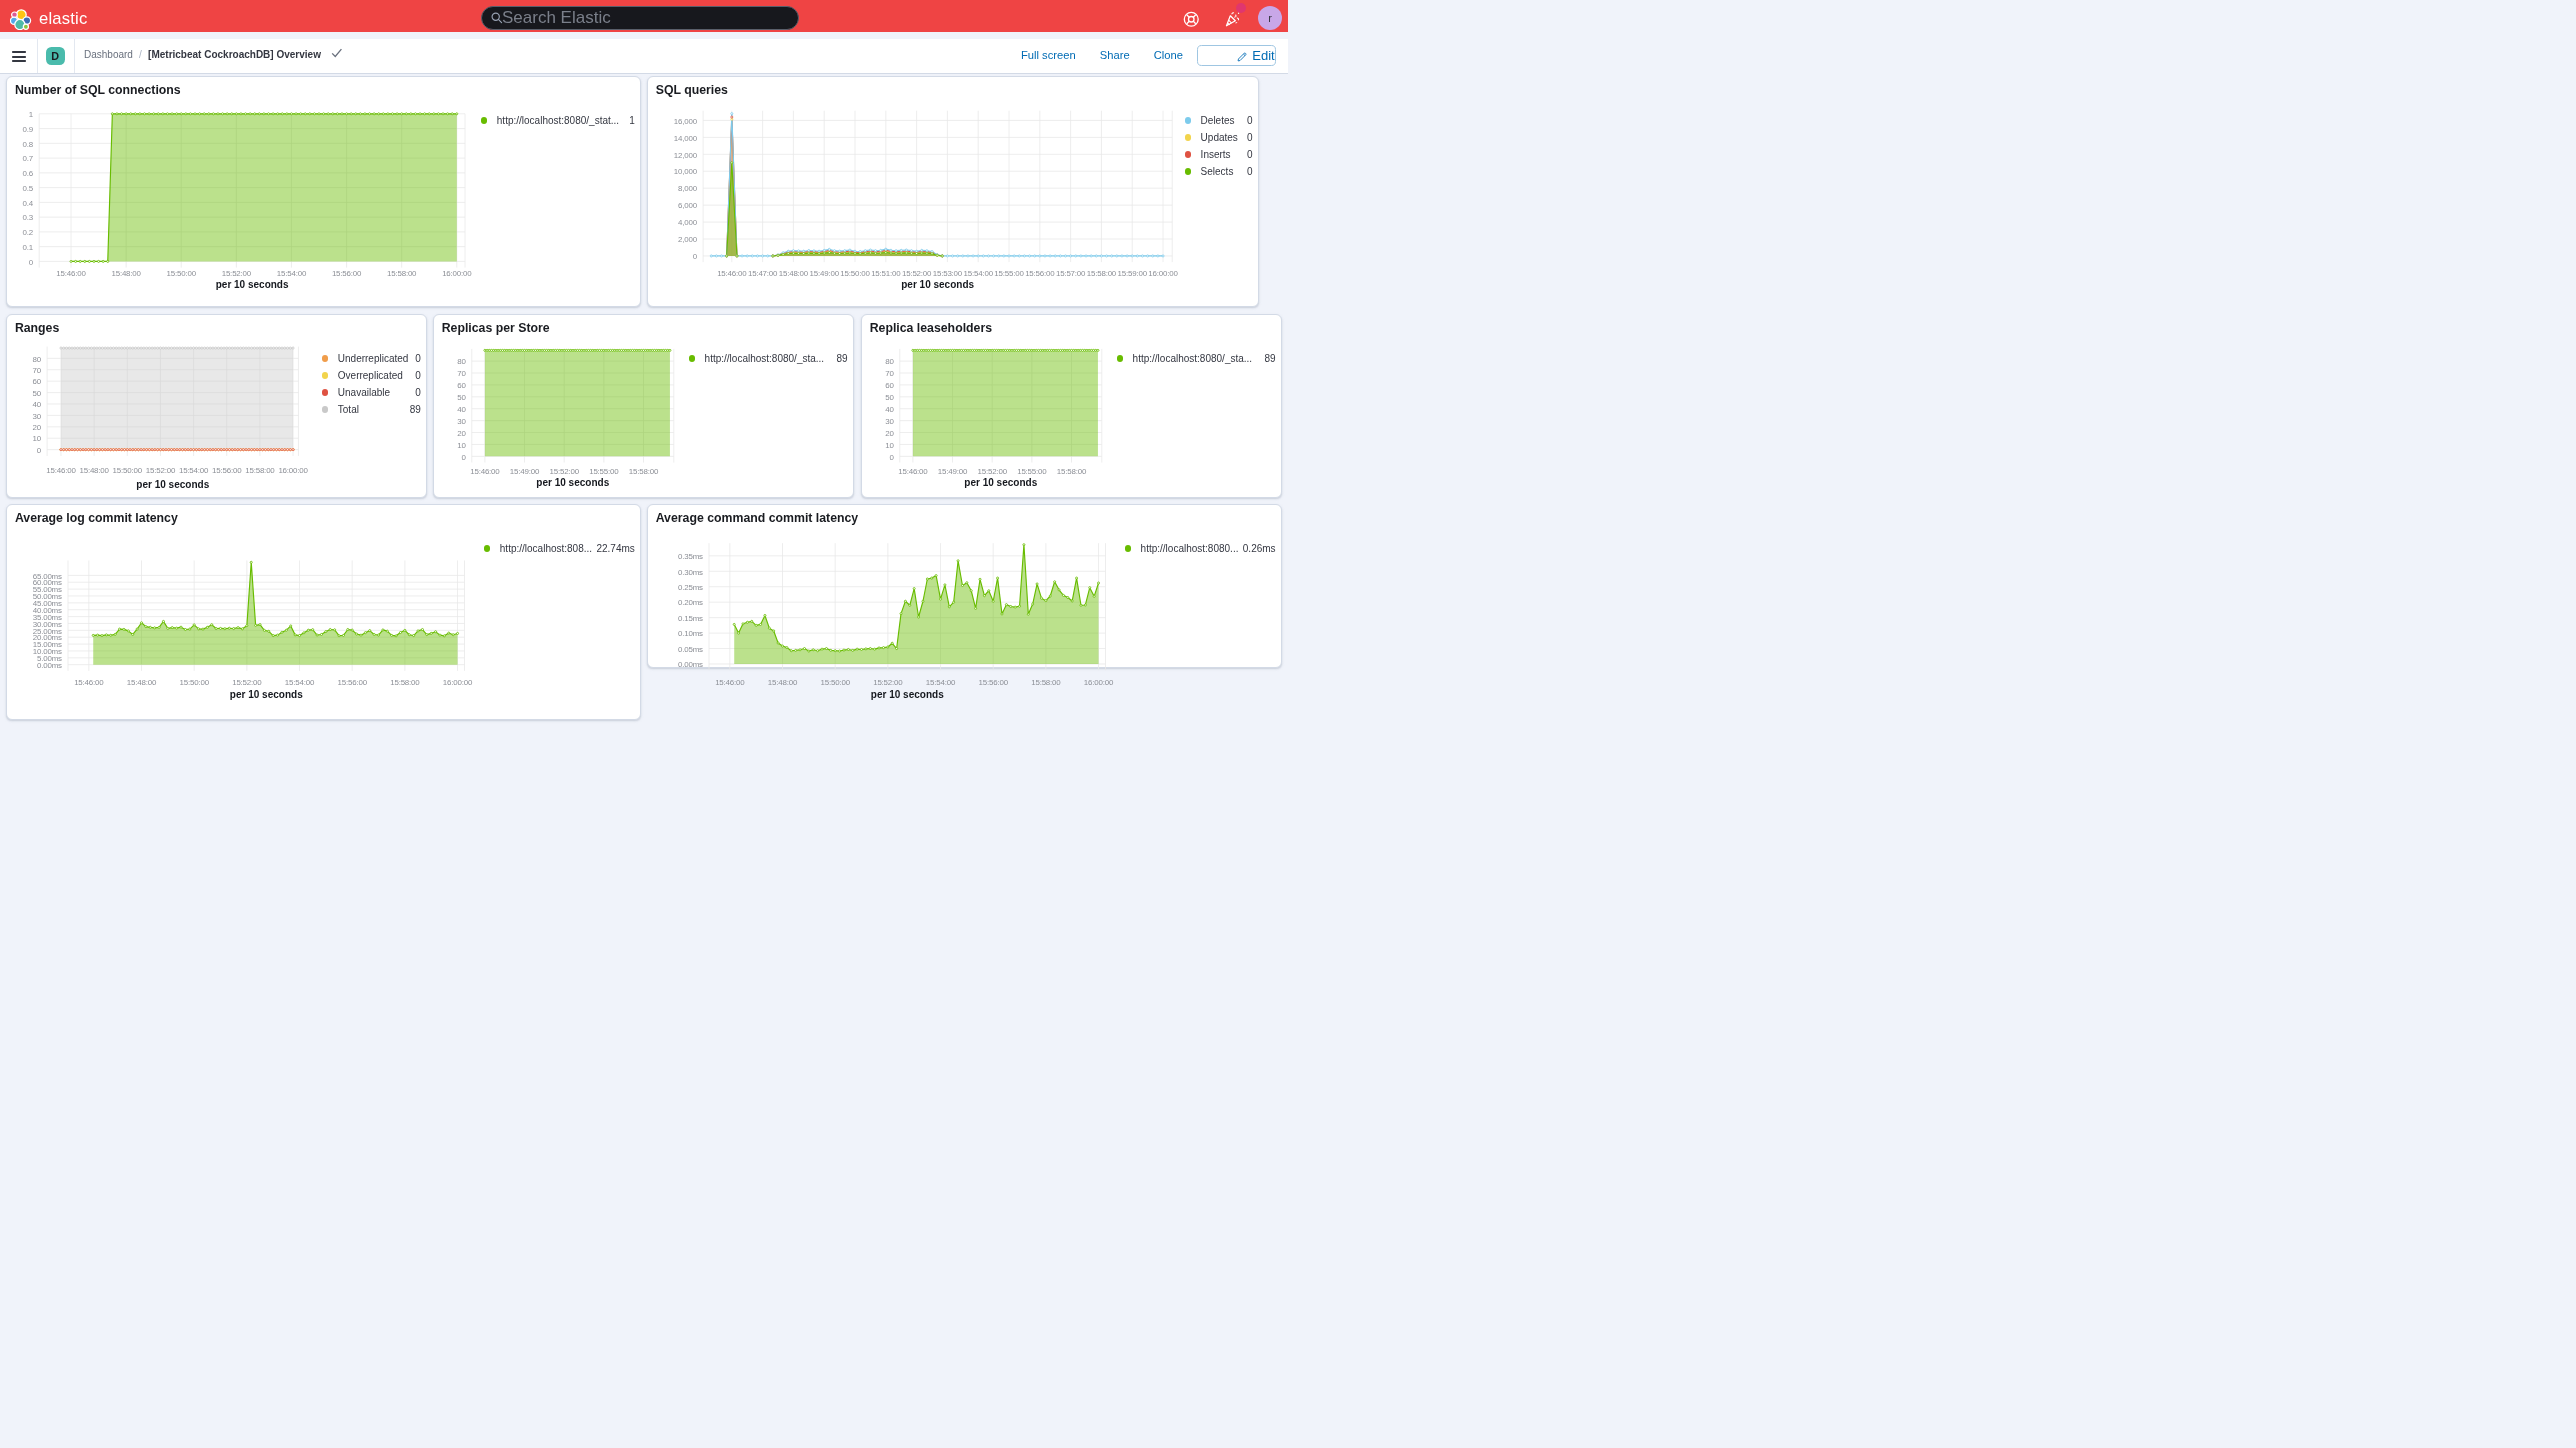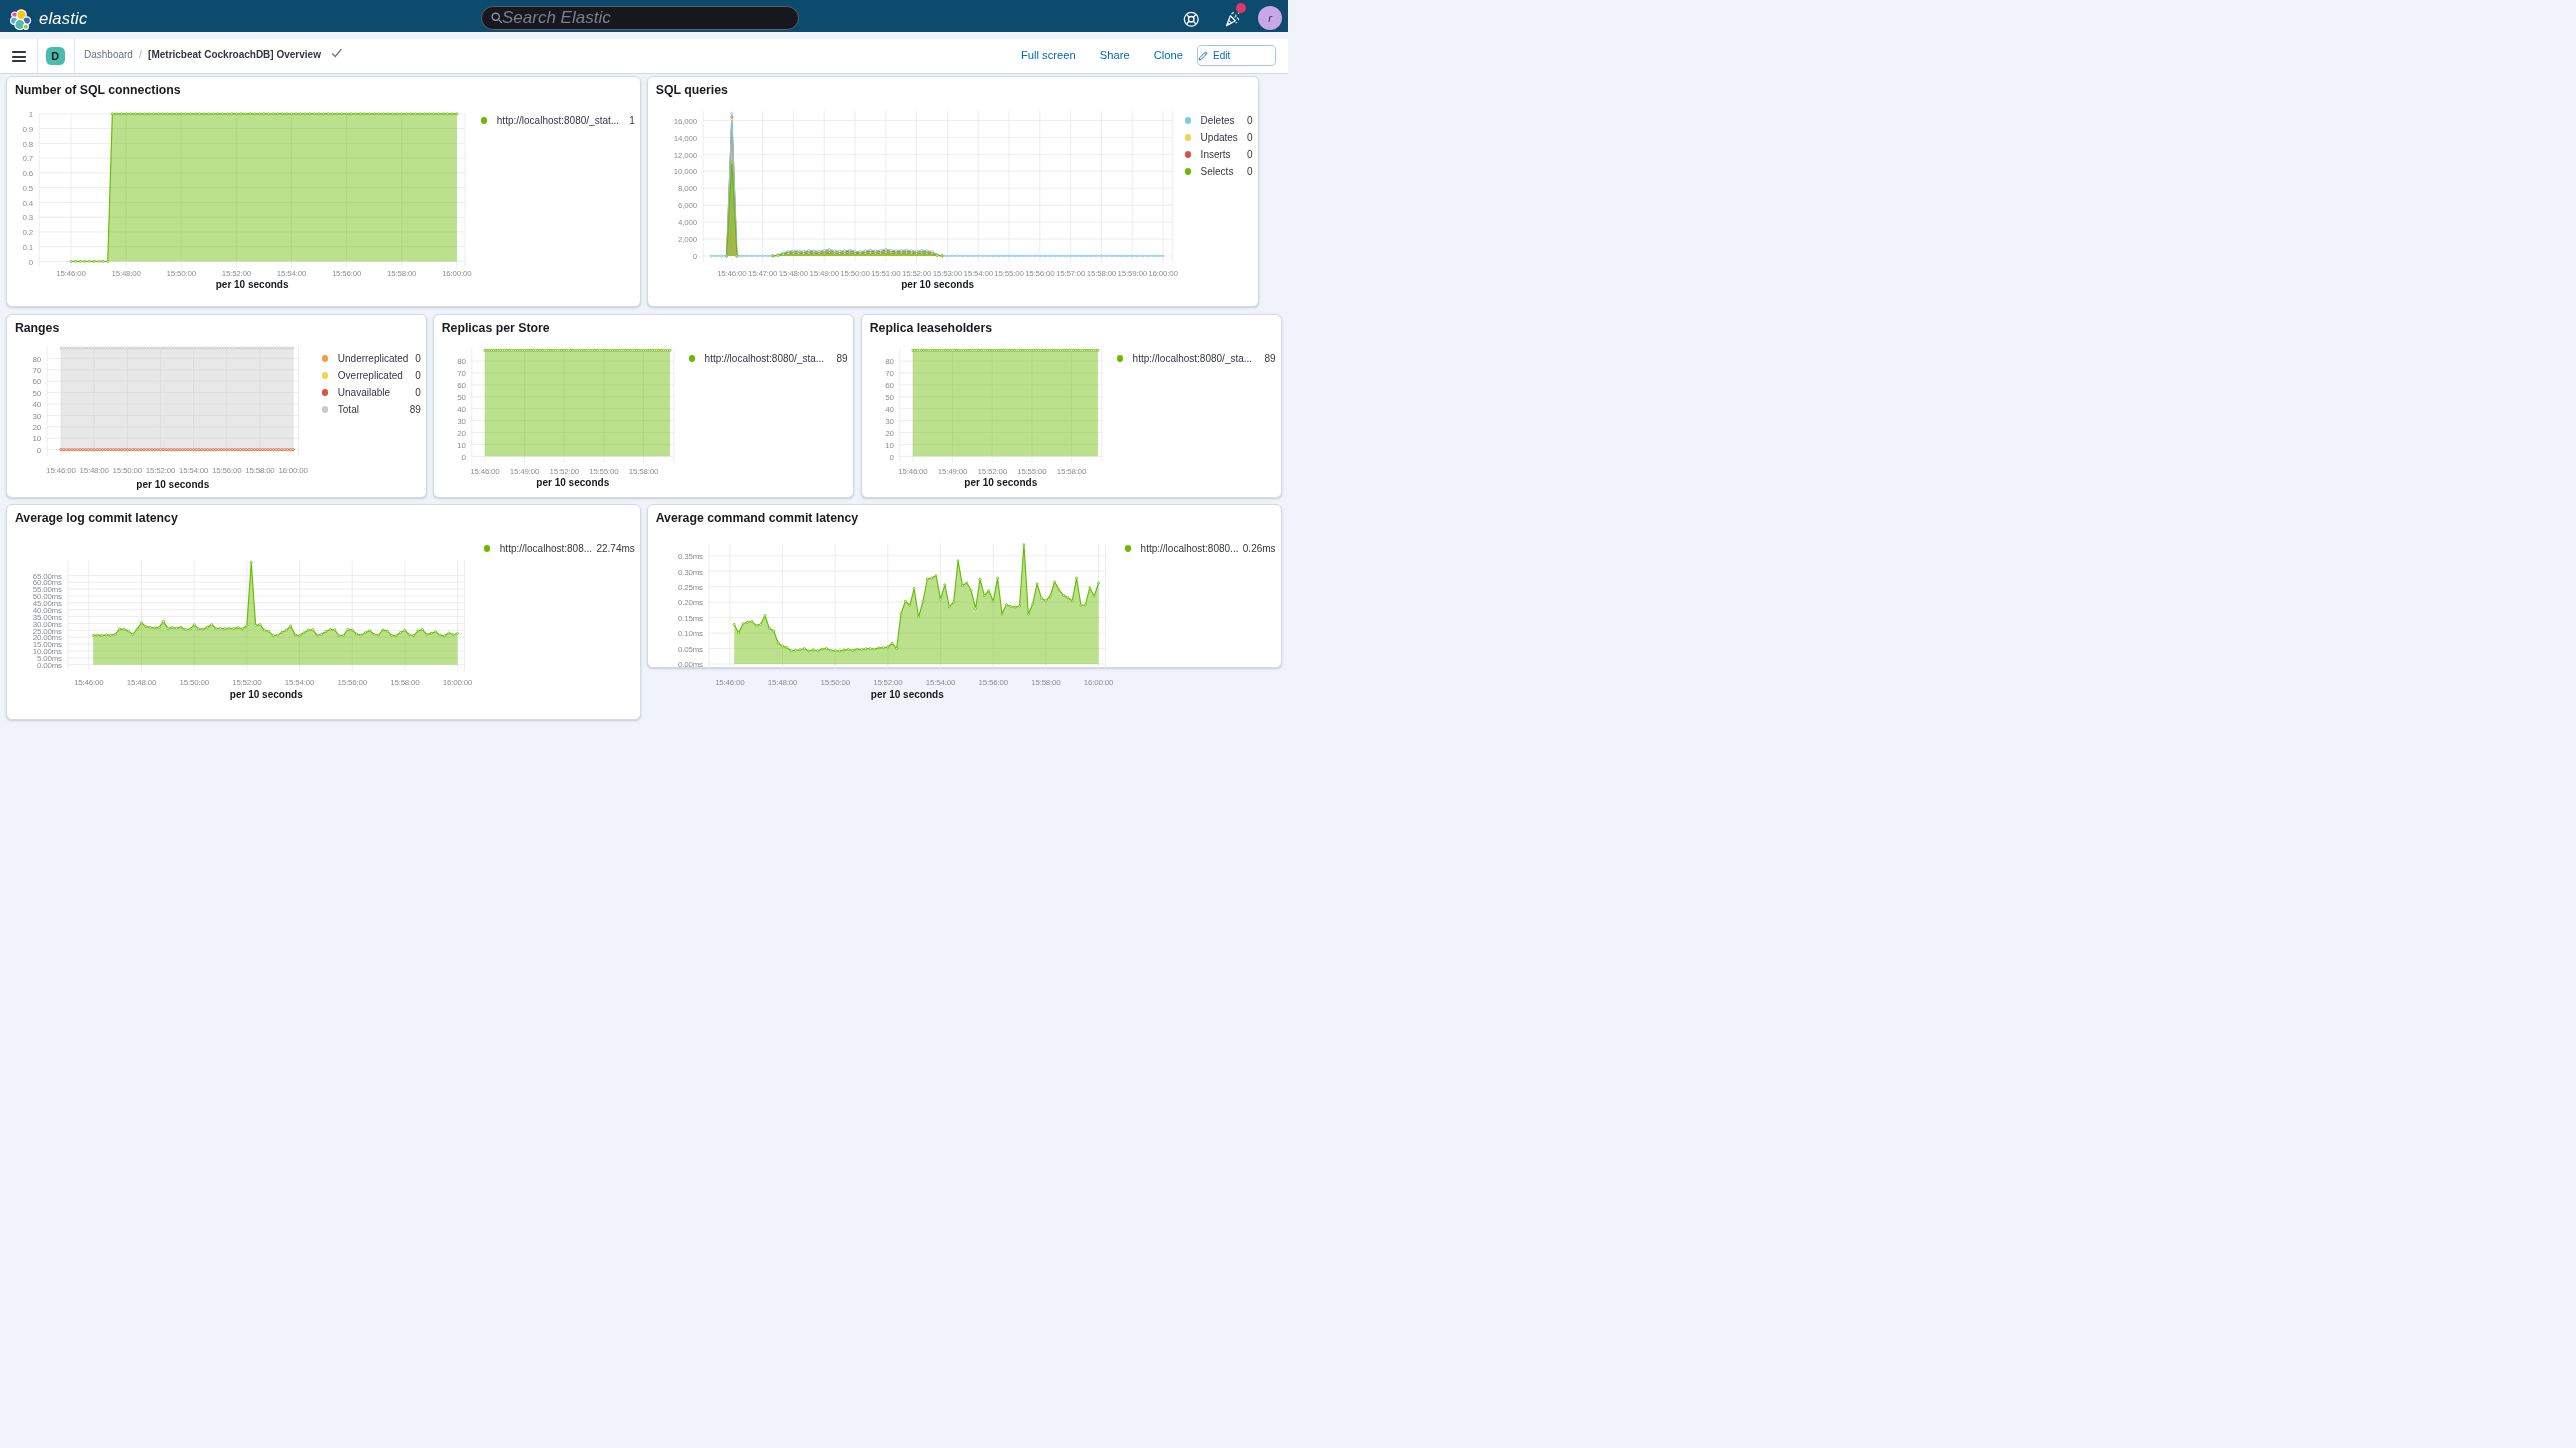--- a/index.html
+++ b/index.html
@@ -1,20 +1,20 @@
 <!DOCTYPE html>
 <html style="font-size:12.3px"><head>
 <meta charset="utf-8">
 <style>
   * { margin:0; padding:0; box-sizing:border-box; }
   html,body { width:1288px; height:724px; overflow:hidden; }
   body { font-family:"Liberation Sans", sans-serif; background:#F0F3FA; position:relative; }
 
   
-  .hdr { position:absolute; left:0; top:0; width:1288px; height:32px; background:#0c4a6e;font-style:italic; }
+  .hdr { position:absolute; left:0; top:0; width:1288px; height:32px; background:#ef4444; }
   .hdr-logo { position:absolute; left:10px; top:8.5px; width:21.6px; height:21.6px; }
   .hdr-brand { position:absolute; left:39px; top:9.3px; color:#FFFFFF; font-size:16.6px; letter-spacing:0.2px; }
   .hdr-search { position:absolute; left:481px; top:6.2px; width:318px; height:24px; background:#17181D;
     border:0.8px solid #595F6B; border-radius:12px; color:#7A7F8A; font-size:17px; line-height:22.4px;
     padding-left:20px; }
   .hdr-search-icon { position:absolute; left:491px; top:12.3px; width:11.6px; height:11.6px; }
   .hdr-icon { position:absolute; top:10px; width:18.5px; height:18.5px; cursor:pointer; }
   .hdr-avatar { position:absolute; left:1258px; top:6.2px; width:24px; height:24px; border-radius:50%;
     background:#C8A7E8; color:#343741; font-size:11.2px; text-align:center; line-height:24px; }
   .hdr-notif-dot { position:absolute; left:1236px; top:3.1px; width:10px; height:10px; border-radius:50%; background:#E0366E; }
@@ -27,21 +27,21 @@
   .nav-appicon { position:absolute; left:46px; top:7.7px; width:18.5px; height:18.5px; border-radius:5.4px;
     color:#1A1C21; font-size:10.8px; font-weight:700; text-align:center; line-height:18.5px; }
   .nav-crumbs { position:absolute; left:84px; top:9.3px; font-size:10px; white-space:nowrap; }
   .nav-crumb-section { color:#69707D; cursor:pointer; }
   .nav-crumb-sep { color:#ABB4C4; padding:0 6.2px; }
   .nav-crumb-current { color:#343741; font-weight:700; }
   .nav-check { display:inline-block; margin-left:7.7px; }
   .nav-actions { position:absolute; right:105px; top:10px; font-size:11.2px; font-weight:500; }
   .nav-actions span { color:#006BB4; margin-left:21px; cursor:pointer; }
   .nav-edit { position:absolute; right:12.3px; top:6.2px; width:79px; height:21px; border:0.8px solid #9FC6E2; border-radius:4.6px;
-    color:#006BB4; font-size:10px; font-weight:500; background:#FFFFFF; text-align:left; line-height:19px; cursor:pointer; }
+    color:#006BB4; font-size:13px; font-weight:500; background:#FFFFFF; text-align:right; line-height:19px; cursor:pointer; }
   .nav-edit svg { vertical-align:-1.5px; margin-right:5.4px; }
 
   
   .panel { position:absolute; background:#FFFFFF; border:0.8px solid #D3DAE6; border-radius:6px;
     box-shadow:0 1.5px 1.5px -0.8px rgba(152,162,179,0.3), 0 0.8px 3.9px -1.5px rgba(152,162,179,0.3); }
   .panel-title { position:absolute; left:7.7px; top:6.2px; font-size:12.3px; font-weight:700; color:#1A1C21; }
   .panel svg.chart { position:absolute; left:0; top:0; }
   .legend { position:absolute; font-size:10px; color:#343741; }
   .legend-row { position:relative; height:17px; line-height:17px; white-space:nowrap;text-align:center; }
   .legend-dot { position:absolute; left:0; top:5.4px; width:6.6px; height:6.6px; border-radius:50%; }

